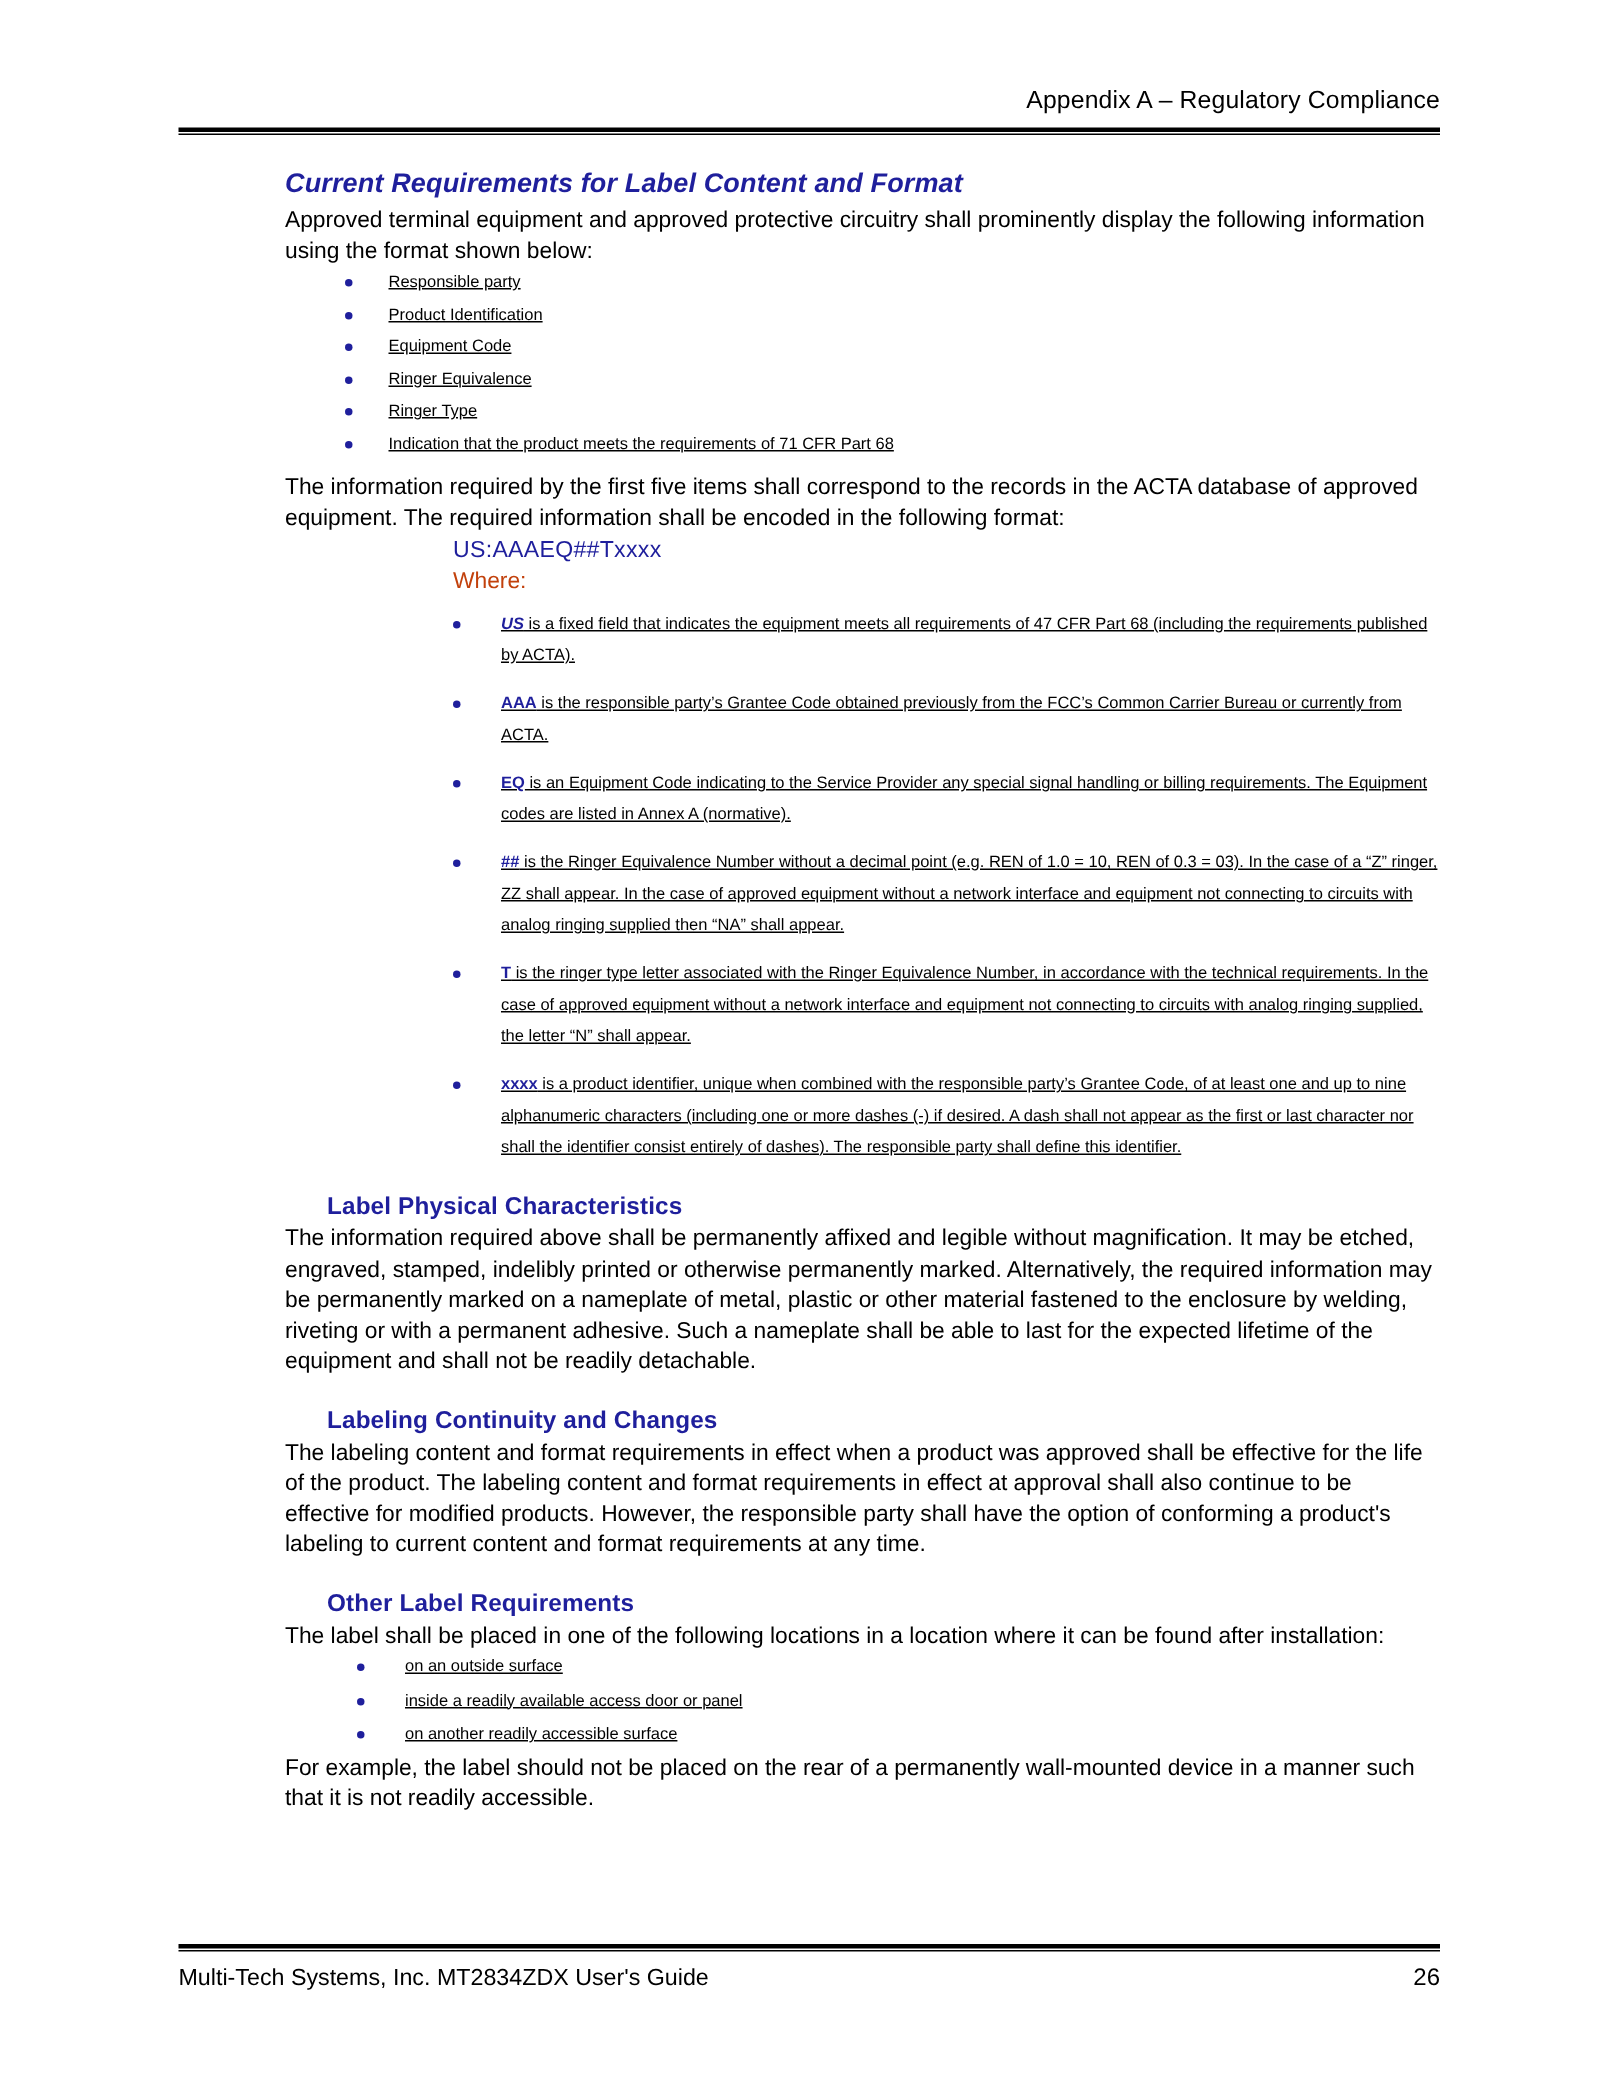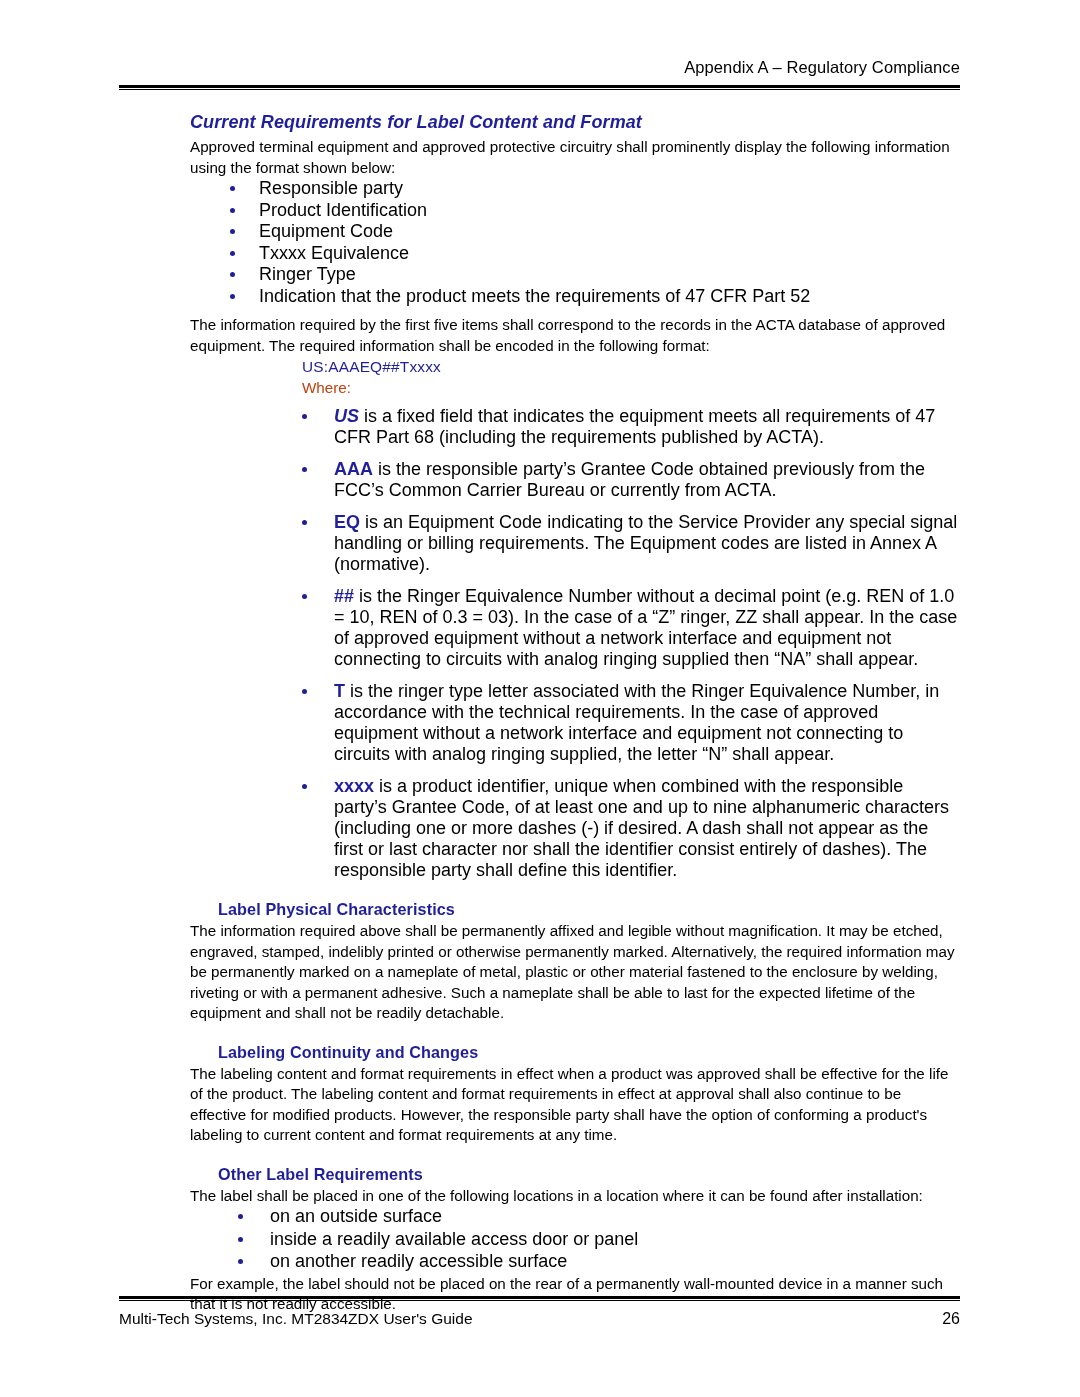--- a/index.html
+++ b/index.html
@@ -75,23 +75,24 @@
   .gap-l { height: 18px; }
 
   
   ul.bullets {
     list-style: none;
     margin: 0;
     padding: 0;
   }
   ul.bullets > li {
     position: relative;
-    font-size: 18px;
-    line-height: 21px;
-    color: #000;
+    font-size: 11px;
+    line-height: 21px;
+    color: #000;
+    text-decoration: underline;
   }
   ul.bullets > li .bullet-dot {
     position: absolute;
     width: 5px;
     height: 5px;
     background: #1f1f9c;
     border-radius: 50%;
     left: 0;
     top: 8px;
   }
@@ -183,23 +184,23 @@
   <div class="content">
 
     <h1 class="doc-title">Current Requirements for Label Content and Format</h1>
 
     <p class="body-text">Approved terminal equipment and approved protective circuitry shall prominently display the following information using the format shown below:</p>
 
     <ul class="bullets level1" id="requirement-list">
         <li><span class="bullet-dot"></span><span>Responsible party</span></li>
         <li><span class="bullet-dot"></span><span>Product Identification</span></li>
         <li><span class="bullet-dot"></span><span>Equipment Code</span></li>
-        <li><span class="bullet-dot"></span><span>Txxxx Equivalence</span></li>
+        <li><span class="bullet-dot"></span><span>Ringer Equivalence</span></li>
         <li><span class="bullet-dot"></span><span>Ringer Type</span></li>
-        <li><span class="bullet-dot"></span><span>Indication that the product meets the requirements of 47 CFR Part 52</span></li>
+        <li><span class="bullet-dot"></span><span>Indication that the product meets the requirements of 71 CFR Part 68</span></li>
       </ul>
 
     <div class="gap-s"></div>
 
     <p class="body-text">The information required by the first five items shall correspond to the records in the ACTA database of approved equipment. The required information shall be encoded in the following format:</p>
 
     <p class="code-line">US:AAAEQ##Txxxx</p>
 
     <p class="where-line">Where:</p>
 

